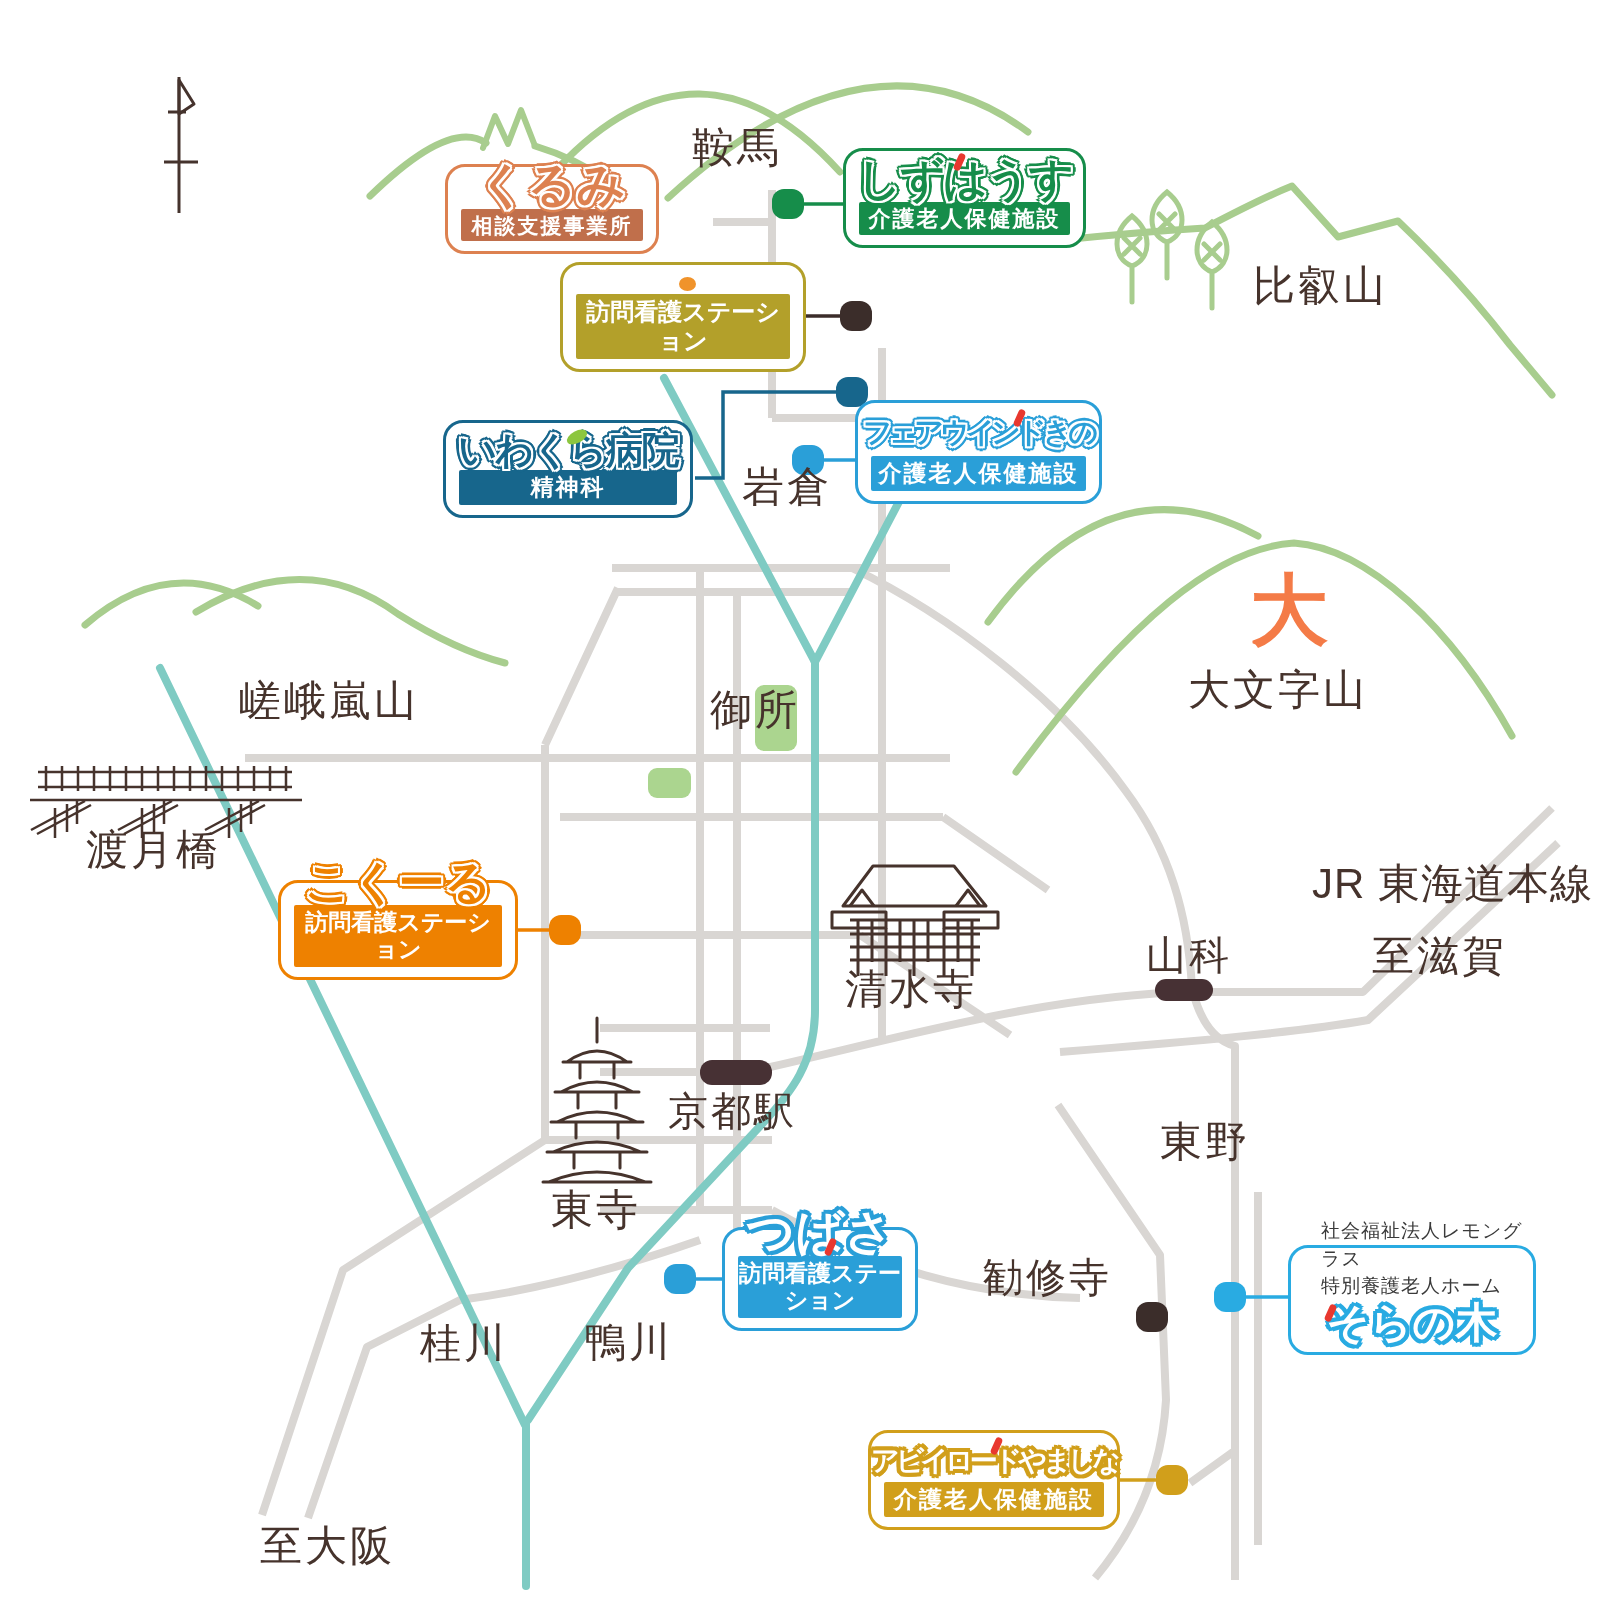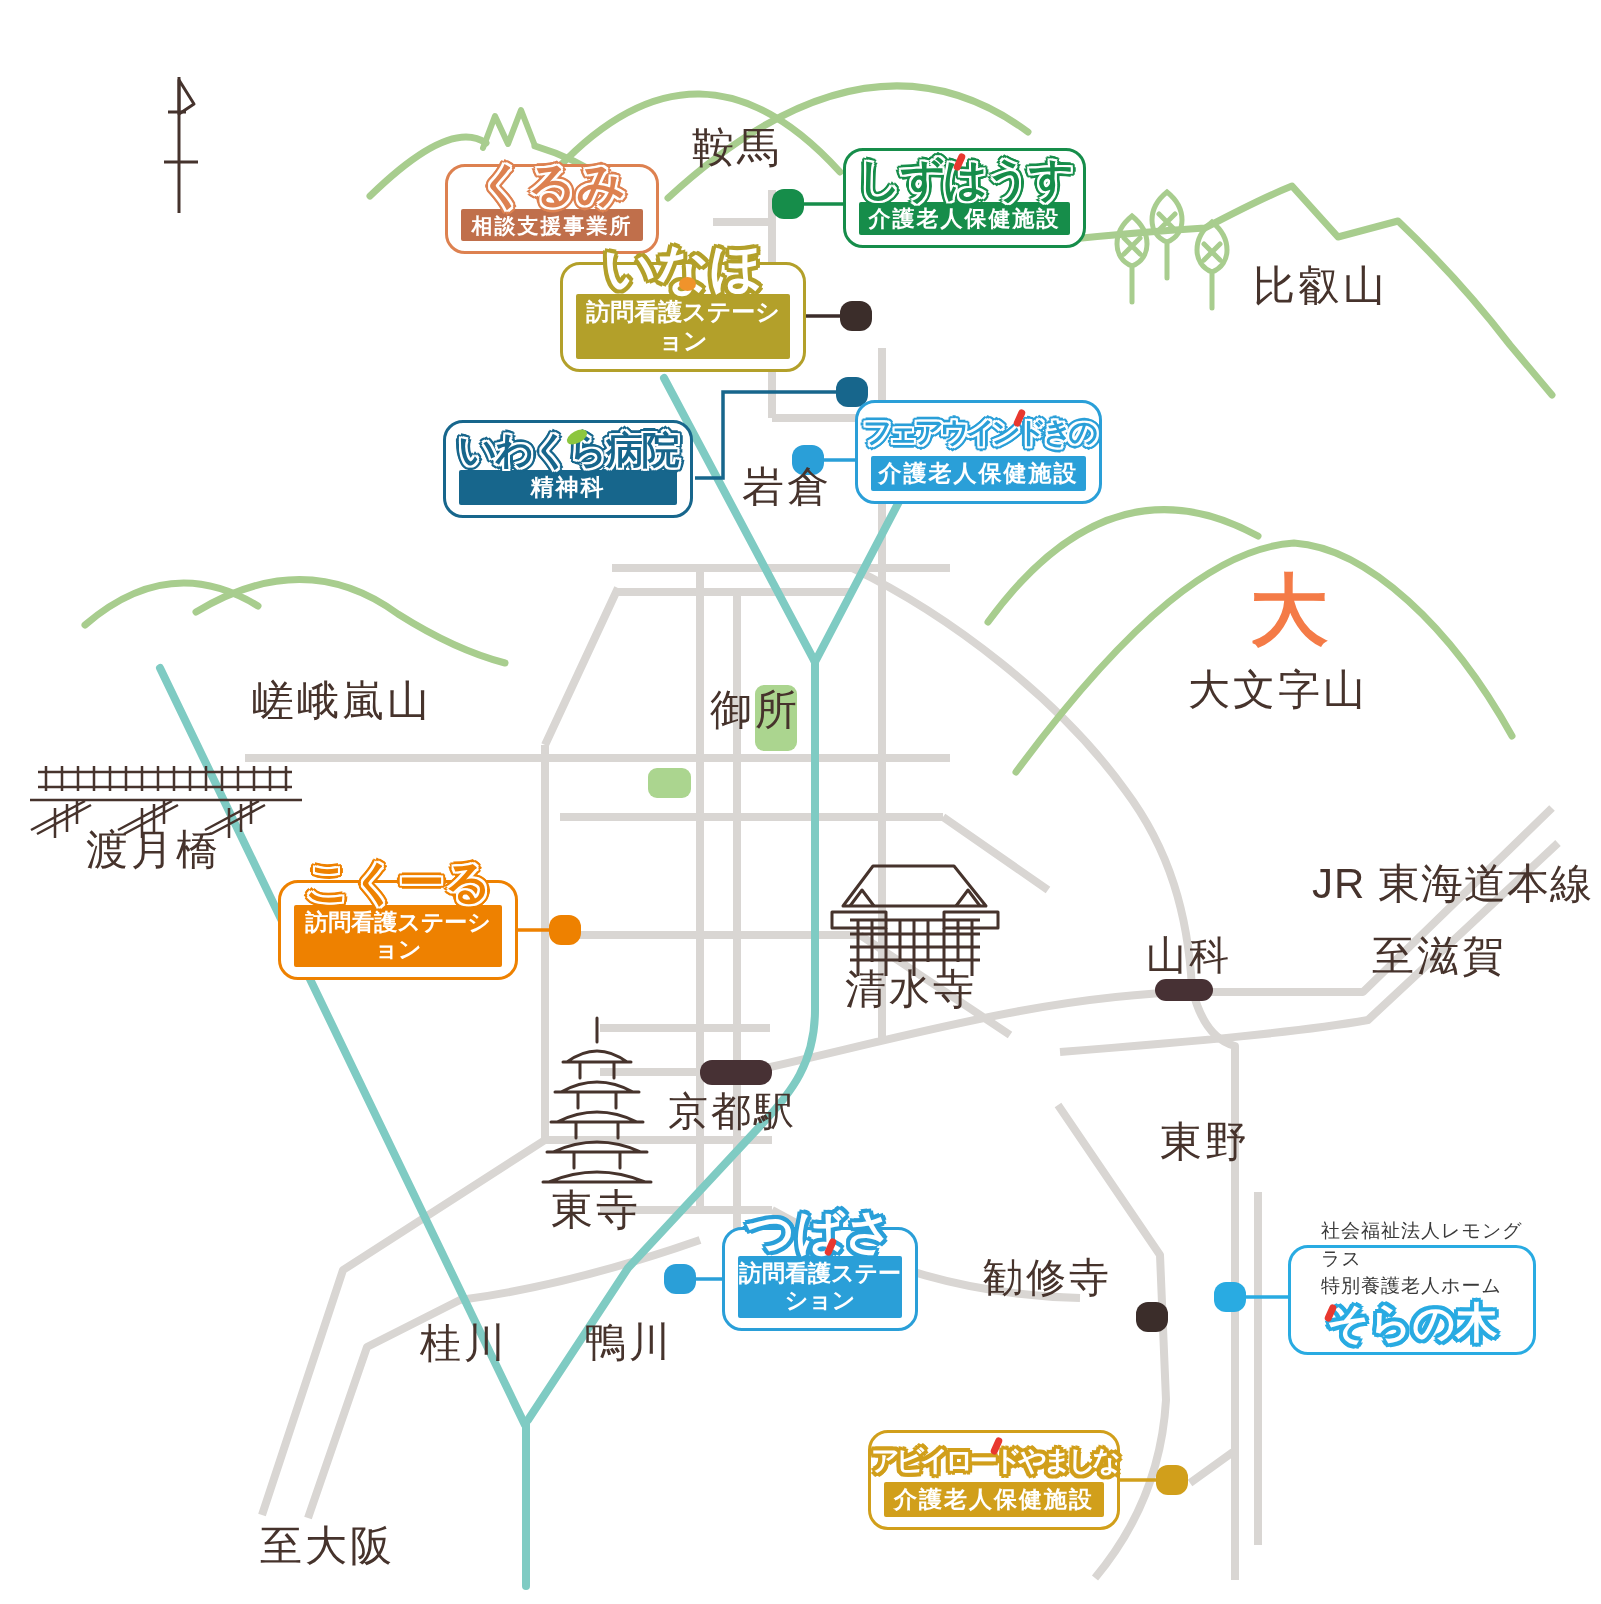--- a/index.html
+++ b/index.html
@@ -147,21 +147,21 @@
       <rect fill="#3b2d2a" x="1136" y="1302" width="32" height="30" rx="12"></rect>
       <rect fill="#d19f1b" x="1156" y="1465" width="32" height="30" rx="12"></rect>
     </g>
   </svg>
 
   <div class="lbl" style="left:692px;top:124px;">鞍馬</div>
   <div class="lbl" style="left:1253px;top:262px;">比叡山</div>
   <div class="lbl" style="left:742px;top:463px;">岩倉</div>
   <div class="lbl big-dai" style="left:1250px;top:566px;">大</div>
   <div class="lbl" style="left:1188px;top:666px;font-family:Liberation Serif, serif;">大文字山</div>
-  <div class="lbl" style="left:252px;top:677px;">嵯峨嵐山</div>
+  <div class="lbl" style="left:239px;top:677px;">嵯峨嵐山</div>
   <div class="lbl" style="left:86px;top:826px;">渡月橋</div>
   <div class="lbl" style="left:710px;top:686px;">御所</div>
   <div class="lbl" style="left:845px;top:966px;font-size:41px;">清水寺</div>
   <div class="lbl" style="left:668px;top:1088px;font-size:40px;">京都駅</div>
   <div class="lbl" style="left:551px;top:1186px;">東寺</div>
   <div class="lbl" style="left:420px;top:1320px;font-size:41px;">桂川</div>
   <div class="lbl" style="left:585px;top:1319px;font-size:41px;">鴨川</div>
   <div class="lbl" style="left:260px;top:1522px;">至大阪</div>
   <div class="lbl" style="left:1312px;top:860px;letter-spacing:1px;">JR 東海道本線</div>
   <div class="lbl" style="left:1372px;top:932px;">至滋賀</div>
@@ -180,23 +180,20 @@
     <i class="tick" style="left:110px;top:2px;"></i>
     <div class="title-wrap">
         <span class="bubble solid" style="font-size:44px;letter-spacing:-2px;">しずはうす</span>
       </div>
     <div class="banner">介護老人保健施設</div>
   </div>
 
 
   <div class="badge" style="left: 560px; top: 262px; width: 246px; height: 110px; --c: #b3a02a; --bc: #b3a02a;">
     <i class="dot-accent" style="left:116px;top:12px;"></i>
-    <div class="title-wrap">
-        <span class="bubble hollow" style="font-size:52px;">いなほ</span>
-      </div>
     <div class="banner" style="font-size:24px;letter-spacing:0;">訪問看護ステーション</div>
   </div>
 
   <div class="badge" style="left: 443px; top: 420px; width: 250px; height: 98px; --c: #17668c; --bc: #17668c;">
     <i class="leaf" style="left:120px;top:8px;"></i>
     <div class="title-wrap">
         <span class="bubble solid" style="font-size:38px;letter-spacing:-2px;">いわくら病院</span>
       </div>
     <div class="banner" style="font-size:23px;">精神科</div>
   </div>

